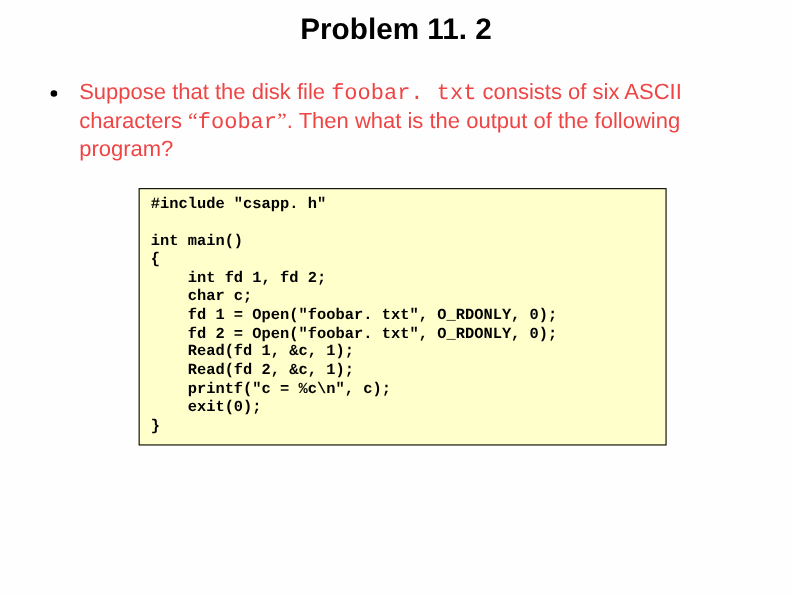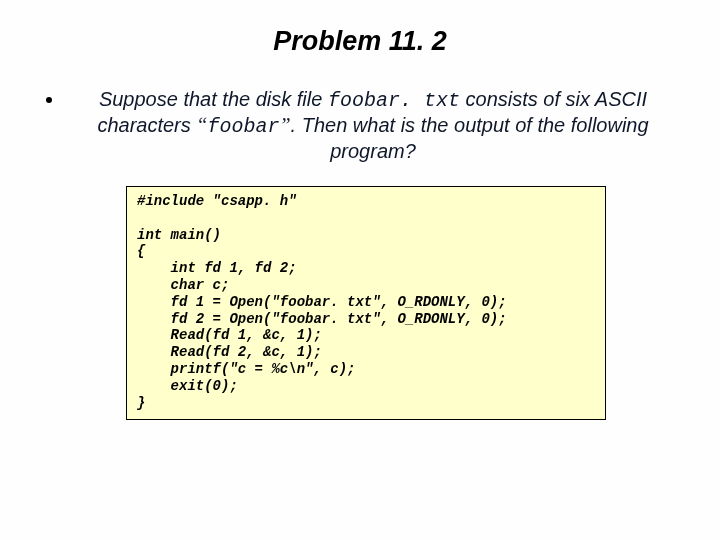--- a/index.html
+++ b/index.html
@@ -6,22 +6,21 @@
   body {
     width: 720px;
     height: 540px;
     background: #fefefe;
     font-family: Verdana, Geneva, sans-serif;
     overflow: hidden;
   }
   .slide {
     width: 100%;
     height: 100%;
-    padding: 26px 46px 30px 46px;
-    font-style: italic;
+    padding: 11px 46px 30px 46px;
   }
   .title {
     text-align: center;
     font-size: 27px;
     font-weight: bold;
     font-family: "Trebuchet MS", Verdana, sans-serif;
     color: #000;
     margin-bottom: 30px;
   }
   .bullet-row {
@@ -36,23 +35,22 @@
     height: 6px;
     border-radius: 50%;
     background: #000;
     margin-top: 10px;
     flex: none;
     margin-right: 8px;
   }
   .body-text {
     font-size: 20px;
     line-height: 1.25;
-    color: #0f172a;
+    color: #ef4444;
     font-family: "Trebuchet MS", Verdana, sans-serif;
-    text-align: center;
   }
   .mono { font-family: "Courier New", Courier, monospace; }
   .quote { font-family: Georgia, serif; }
   .codebox {
     margin-left: 80px;
     width: 480px;
     border: 1px solid #000;
     background: #ffffcc;
     padding: 6px 10px 8px 10px;
     font-family: "Courier New", Courier, monospace;

